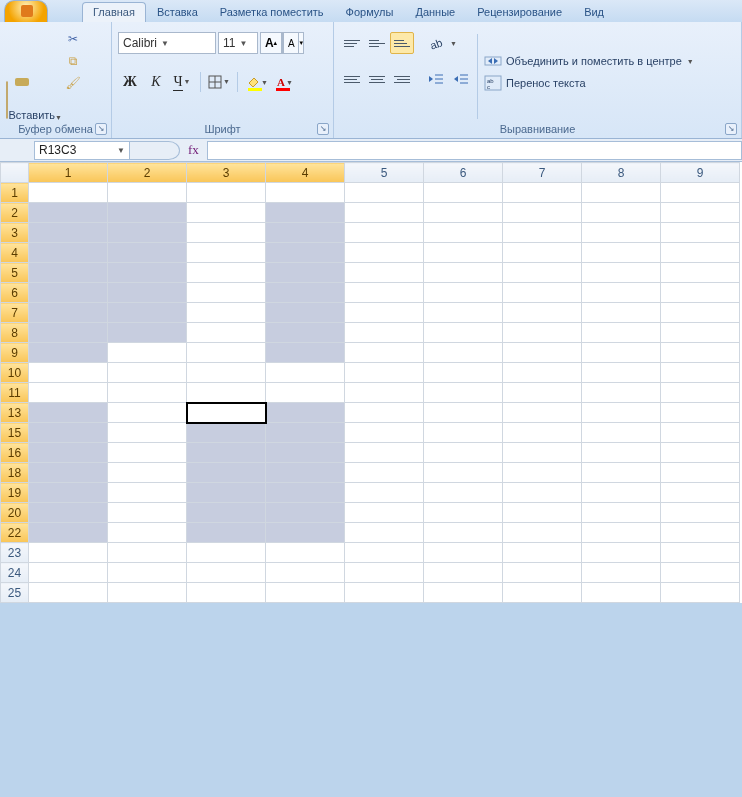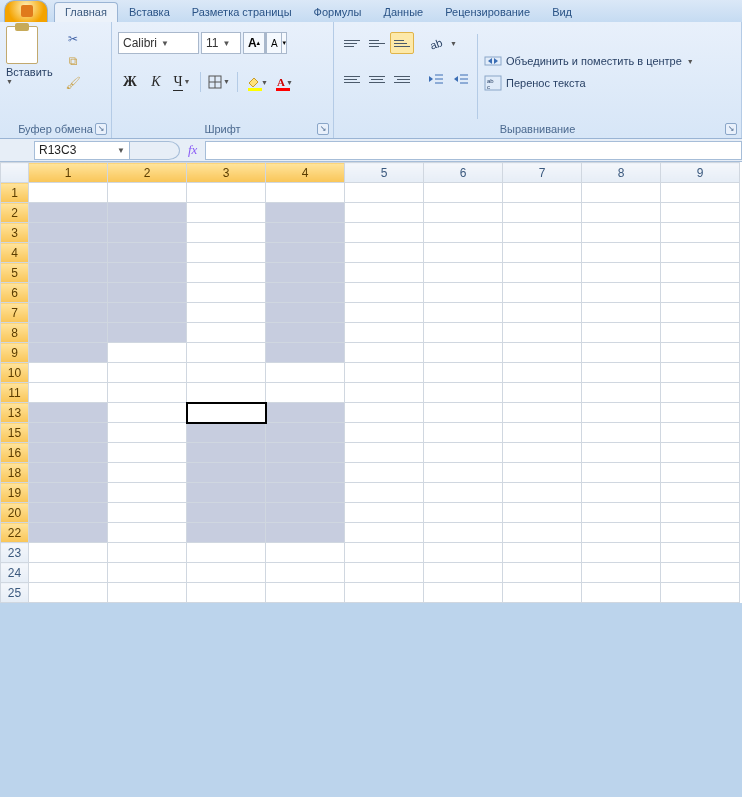--- a/index.html
+++ b/index.html
@@ -45,20 +45,21 @@
     cursor: default;
     border: 1px solid transparent;
     border-bottom: none;
     border-top-left-radius: 4px;
     border-top-right-radius: 4px;
   }
   .tab.active {
     background: #ecf2fa;
     border-color: #9ab4d4;
     color: #3b597e;
+    margin-left: 28px;
   }
 
   
   .ribbon {
     background: linear-gradient(#e8f0fb, #d7e6f7);
     border-bottom: 1px solid #9ab4d4;
     display: flex;
     height: 117px;
   }
   .group {
@@ -85,21 +86,21 @@
     line-height: 10px;
     color: #4b698f;
     text-align: center;
     background: #e8f0fb;
   }
   .group-body { flex: 1; display: flex; }
   .sep { width: 1px; background: #b4cbe6; margin: 2px 4px; }
 
   
   .clip-left {
-    display: flex; flex-direction: column; align-items: flex-start;
+    display: flex; flex-direction: row; align-items: flex-end;
     width: 56px;
   }
   .clip-icon {
     width: 32px; height: 38px;
     border: 1px solid #c2a96e;
     background: #fff;
     position: relative;
     margin-bottom: 2px;
     border-radius: 2px;
   }
@@ -184,22 +185,22 @@
   }
   .namebox .dd { margin-left:auto; font-size:8px; color:#555;}
   .fbar .curve {
     width: 50px; height: 19px;
     border:1px solid #a6bdd8; border-left:none;
     border-top-right-radius: 12px 10px;
     border-bottom-right-radius: 12px 10px;
     background:#e7eef7;
   }
   .fx {
-    font-style: italic; font-family: "Times New Roman", serif;
-    color:#8b5cf6; margin: 0 8px; font-size:13px;
+    font-family: "Times New Roman", serif;
+    color:#701a75; margin: 0 8px; font-size:13px;
   }
   .finput { flex:1; height:19px; background:#fff; border:1px solid #a6bdd8; }
 
   
   .grid-wrap { position: relative; background:#fff; }
   table.grid { border-collapse: collapse; table-layout: fixed; }
   .grid th, .grid td { border: 1px solid #d0d7e0; }
   .grid th {
     background: linear-gradient(#f4f7fb, #e6edf6);
     font-weight: normal; color:#3b597e;
@@ -217,21 +218,21 @@
   .grid td.active { background:#fff; outline:2px solid #000; outline-offset:-1px; }
   .grid tr:nth-child(n) td { height:20px; }
 </style>
 </head>
 <body>
 
 <div class="title-area">
   <div class="office-btn"></div>
   <div class="tab active">Главная</div>
   <div class="tab">Вставка</div>
-  <div class="tab">Разметка страницы</div>
+  <div class="tab">Разметка поместить</div>
   <div class="tab">Формулы</div>
   <div class="tab">Данные</div>
   <div class="tab">Рецензирование</div>
   <div class="tab">Вид</div>
 </div>
 
 <div class="ribbon">
 
   <div class="group" style="width:112px">
     <div class="group-body">
@@ -248,21 +249,21 @@
     </div>
     <div class="group-title">
       <span>Буфер обмена</span>
       <span class="launcher">↘</span>
     </div>
   </div>
 
   <div class="group" style="width:222px">
     <div class="group-body" style="flex-direction:column; padding-top:6px">
       <div class="font-row1">
-        <div class="combo" style="width:81px">
+        <div class="combo" style="width:98px">
           <span>Calibri</span>
             <span class="dd">▼</span>
         </div>
         <div class="combo" style="width:40px">
           <span>11</span>
             <span class="dd">▼</span>
         </div>
         <div class="bump">
           <span>
               <b>A</b>

